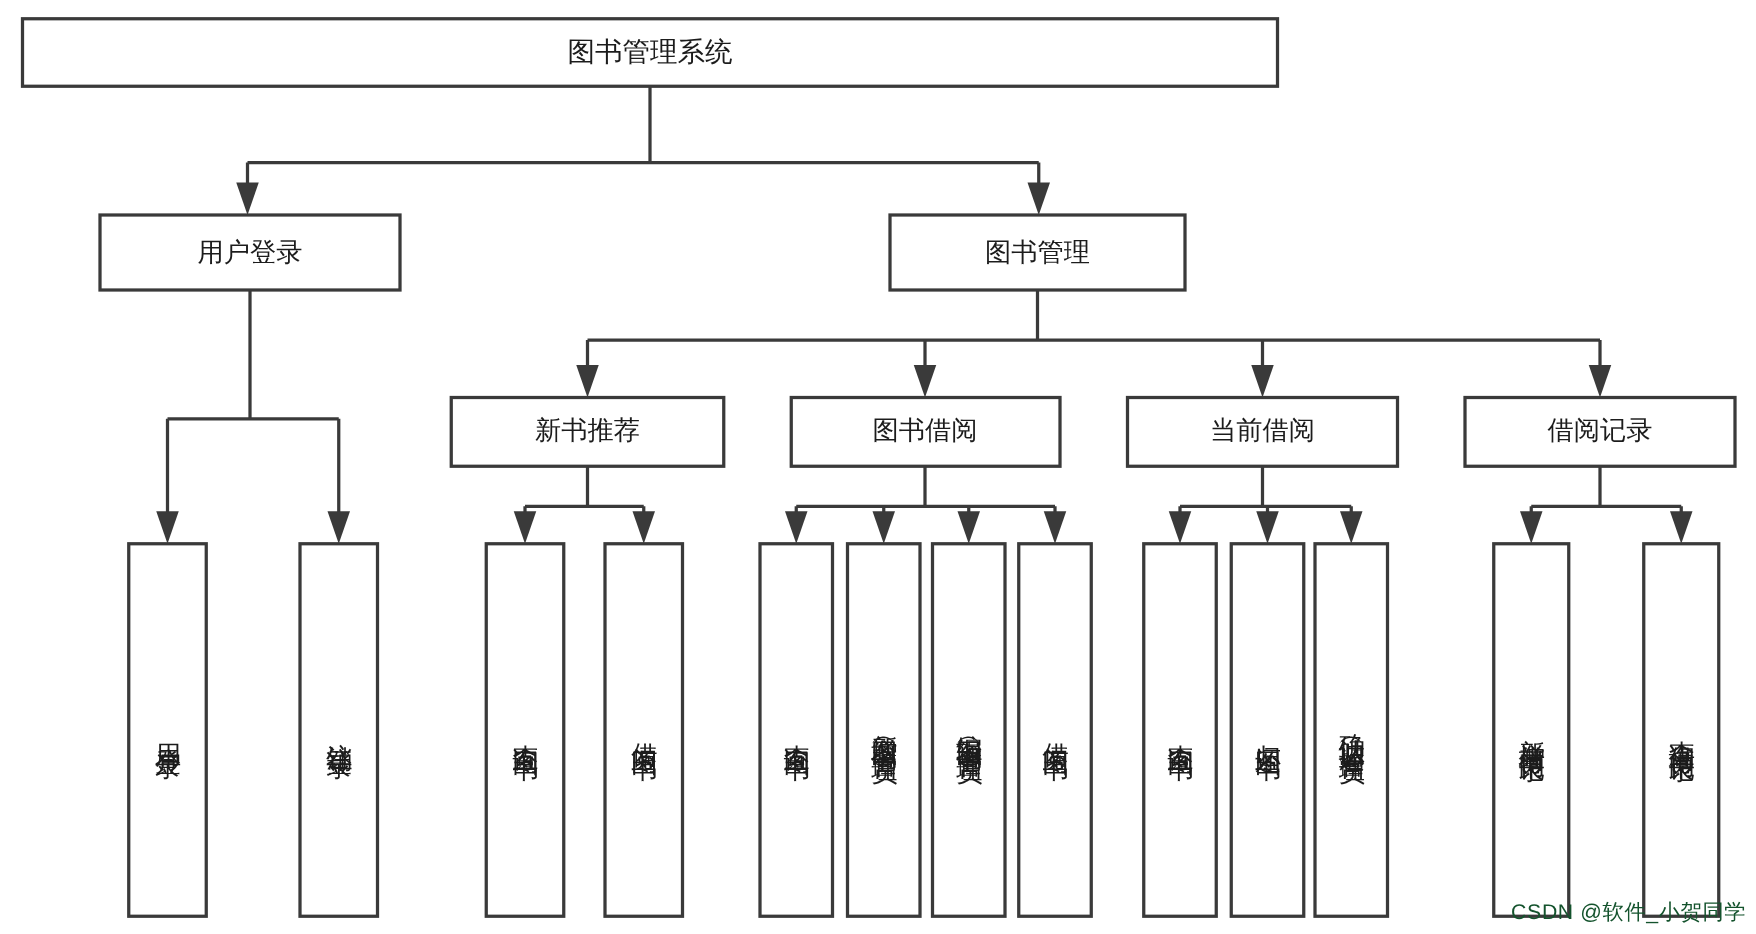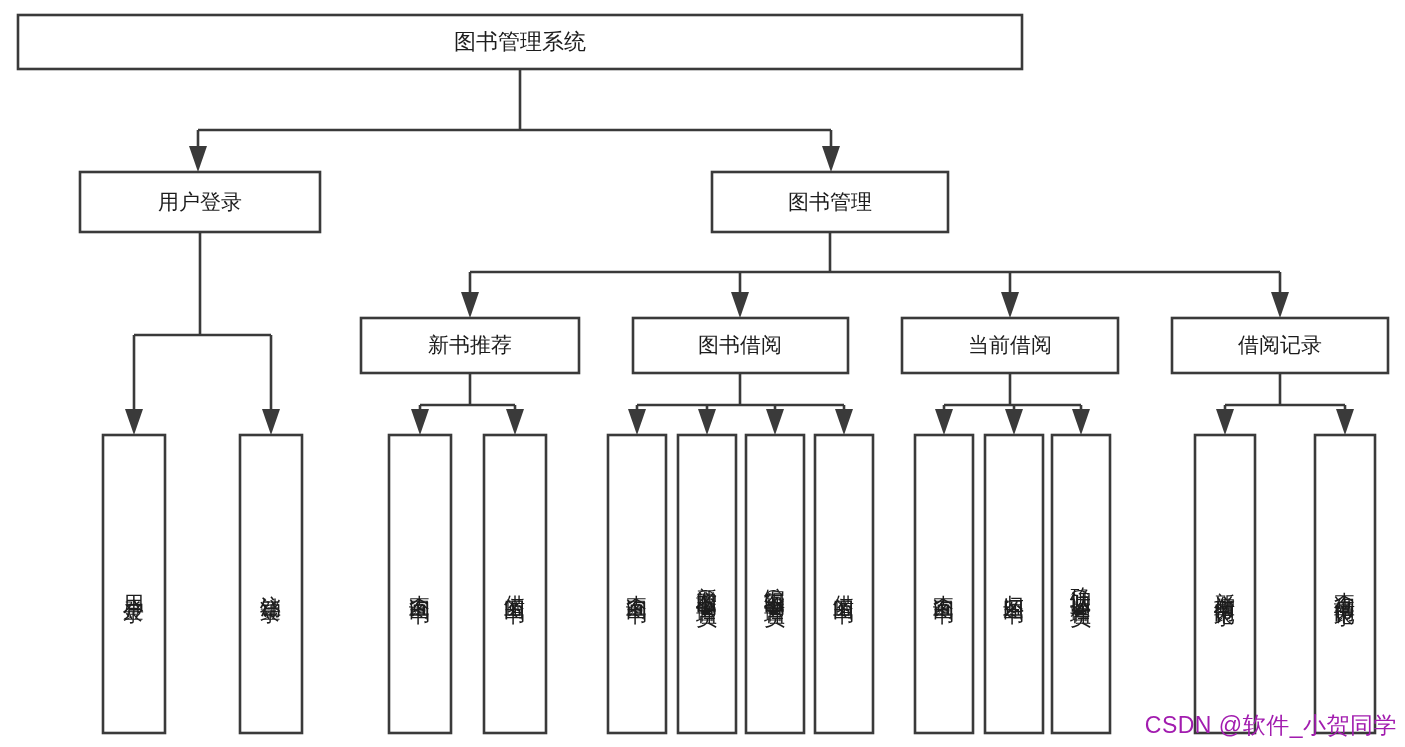--- a/index.html
+++ b/index.html
@@ -57,22 +57,22 @@
     text-orientation: upright;
     text-anchor: middle;
     dominant-baseline: central;
     letter-spacing: 3px;
   }
   .watermark {
     position: absolute;
     right: 8px;
     bottom: 6px;
     font-family: "Liberation Sans", "DejaVu Sans", sans-serif;
-    font-size: 23px;
-    color: #a21caf;
+    font-size: 17px;
+    color: #14532d;
     letter-spacing: 0.5px;
     user-select: none;
     pointer-events: none;
   }
 </style>
 </head>
 <body>
 
 <svg id="diagram" viewBox="0 0 1405 747">
 

